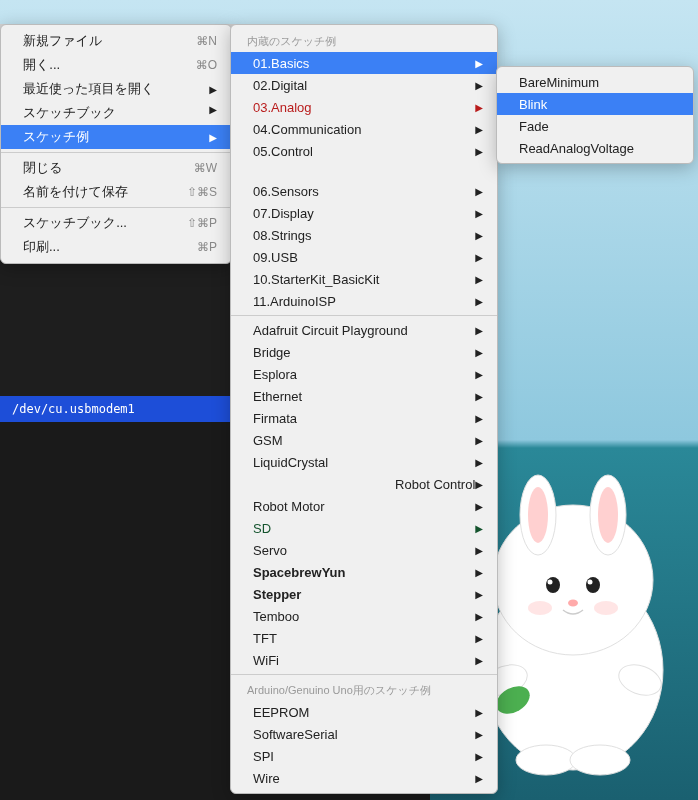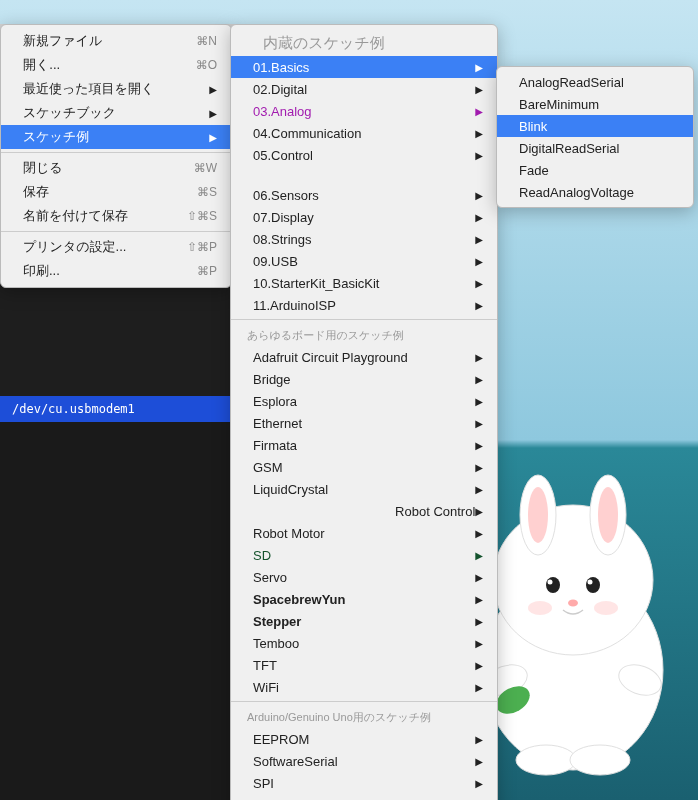--- a/index.html
+++ b/index.html
@@ -84,73 +84,69 @@
   <div style="display:flex;align-items:center;justify-content:space-between;padding:3px 14px 3px 22px;min-height:22px;color:#222;cursor:pointer;gap:19px;">
     <span>開く...</span>
     <span style="color:#888;font-size:12px;">⌘O</span>
   </div>
 
   <div style="display:flex;align-items:center;justify-content:space-between;padding:3px 14px 3px 22px;min-height:22px;color:#222;cursor:pointer;">
     <span>最近使った項目を開く</span>
     <span style="font-size:10px;">▶</span>
   </div>
 
-  <div style="display:flex;align-items:center;justify-content:space-between;padding:3px 14px 3px 22px;min-height:22px;color:#222;cursor:pointer;">
+  <div style="display:flex;justify-content:space-between;padding:3px 14px 3px 22px;min-height:22px;color:#222;cursor:pointer;">
     <span>スケッチブック</span>
     <span style="font-size:10px;">▶</span>
   </div>
 
   <div style="display:flex;align-items:center;justify-content:space-between;padding:3px 14px 3px 22px;min-height:22px;background:#3b80f5;color:white;cursor:pointer;">
     <span>スケッチ例</span>
     <span style="font-size:10px;">▶</span>
   </div>
 
   <div style="height:1px;background:#ccc;margin:3px 0;"></div>
 
   <div style="display:flex;align-items:center;justify-content:space-between;padding:3px 14px 3px 22px;min-height:22px;color:#222;cursor:pointer;">
     <span>閉じる</span>
     <span style="color:#888;font-size:12px;">⌘W</span>
   </div>
 
-  <div style="display:flex;align-items:center;justify-content:space-between;padding:3px 14px 3px 22px;min-height:22px;color:#222;cursor:pointer;">
-    <span>保存</span>
-    <span style="color:#888;font-size:12px;">⌘S</span>
-  </div>
 
   <div style="display:flex;align-items:center;justify-content:space-between;padding:3px 14px 3px 22px;min-height:22px;color:#222;cursor:pointer;">
     <span>名前を付けて保存</span>
     <span style="color:#888;font-size:12px;">⇧⌘S</span>
   </div>
 
   <div style="height:1px;background:#ccc;margin:3px 0;"></div>
 
   <div style="display:flex;align-items:center;justify-content:space-between;padding:3px 14px 3px 22px;min-height:22px;color:#222;cursor:pointer;">
-    <span>プリンタの設定...</span>
+    <span>スケッチブック...</span>
     <span style="color:#888;font-size:12px;">⇧⌘P</span>
   </div>
 
   <div style="display:flex;align-items:center;justify-content:space-between;padding:3px 14px 3px 22px;min-height:22px;color:#222;cursor:pointer;">
     <span>印刷...</span>
     <span style="color:#888;font-size:12px;">⌘P</span>
   </div>
 </div>
 
 <div style="position:absolute;top:24px;left:230px;width:268px;background:#f0f0f0;border:1px solid #bbb;border-radius:6px;box-shadow:0 4px 18px rgba(0,0,0,0.25);padding:4px 0;z-index:200;">
 
-  <div style="padding:5px 32px 3px;color:#999;font-size:15px;">内蔵のスケッチ例</div>
+  <div style="padding:5px 16px 3px;color:#999;font-size:11px;">内蔵のスケッチ例</div>
 
   <div style="display:flex;align-items:center;justify-content:space-between;padding:3px 14px 3px 22px;min-height:22px;background:#3b80f5;color:white;cursor:pointer;">
     <span>01.Basics</span>
     <span style="font-size:10px;">▶</span>
   </div>
   <div style="display:flex;align-items:center;justify-content:space-between;padding:3px 14px 3px 22px;min-height:22px;color:#222;cursor:pointer;">
     <span>02.Digital</span>
     <span style="font-size:10px;">▶</span>
   </div>
-  <div style="display:flex;align-items:center;justify-content:space-between;padding:3px 14px 3px 22px;min-height:22px;color:#a21caf;cursor:pointer;">
+  <div style="display:flex;align-items:center;justify-content:space-between;padding:3px 14px 3px 22px;min-height:22px;color:#b91c1c;cursor:pointer;">
     <span>03.Analog</span>
     <span style="font-size:10px;">▶</span>
   </div>
   <div style="display:flex;align-items:center;justify-content:space-between;padding:3px 14px 3px 22px;min-height:22px;color:#222;cursor:pointer;">
     <span>04.Communication</span>
     <span style="font-size:10px;">▶</span>
   </div>
   <div style="display:flex;align-items:center;justify-content:space-between;padding:3px 14px 3px 22px;min-height:22px;color:#222;cursor:pointer;">
     <span>05.Control</span>
     <span style="font-size:10px;">▶</span>
@@ -175,21 +171,20 @@
     <span>10.StarterKit_BasicKit</span>
     <span style="font-size:10px;">▶</span>
   </div>
   <div style="display:flex;align-items:center;justify-content:space-between;padding:3px 14px 3px 22px;min-height:22px;color:#222;cursor:pointer;">
     <span>11.ArduinoISP</span>
     <span style="font-size:10px;">▶</span>
   </div>
 
   <div style="height:1px;background:#ccc;margin:3px 0;"></div>
 
-  <div style="padding:5px 16px 3px;color:#999;font-size:11px;">あらゆるボード用のスケッチ例</div>
 
   <div style="display:flex;align-items:center;justify-content:space-between;padding:3px 14px 3px 22px;min-height:22px;color:#222;cursor:pointer;">
     <span>Adafruit Circuit Playground</span>
     <span style="font-size:10px;">▶</span>
   </div>
   <div style="display:flex;align-items:center;justify-content:space-between;padding:3px 14px 3px 22px;min-height:22px;color:#222;cursor:pointer;">
     <span>Bridge</span>
     <span style="font-size:10px;">▶</span>
   </div>
   <div style="display:flex;align-items:center;justify-content:space-between;padding:3px 14px 3px 22px;min-height:22px;color:#222;cursor:pointer;">
@@ -267,30 +262,24 @@
   </div>
   <div style="display:flex;align-items:center;justify-content:space-between;padding:3px 14px 3px 22px;min-height:22px;color:#222;cursor:pointer;">
     <span>Wire</span>
     <span style="font-size:10px;">▶</span>
   </div>
 </div>
 
 <div style="position:absolute;top:66px;left:496px;width:198px;background:#f0f0f0;border:1px solid #bbb;border-radius:6px;box-shadow:0 4px 18px rgba(0,0,0,0.25);padding:4px 0;z-index:300;">
 
   <div style="display:flex;align-items:center;padding:3px 14px 3px 22px;min-height:22px;color:#222;cursor:pointer;">
-    <span>AnalogReadSerial</span>
-  </div>
-  <div style="display:flex;align-items:center;padding:3px 14px 3px 22px;min-height:22px;color:#222;cursor:pointer;">
     <span>BareMinimum</span>
   </div>
   <div style="display:flex;align-items:center;padding:3px 14px 3px 22px;min-height:22px;background:#3b80f5;color:white;cursor:pointer;">
     <span>Blink</span>
   </div>
   <div style="display:flex;align-items:center;padding:3px 14px 3px 22px;min-height:22px;color:#222;cursor:pointer;">
-    <span>DigitalReadSerial</span>
-  </div>
-  <div style="display:flex;align-items:center;padding:3px 14px 3px 22px;min-height:22px;color:#222;cursor:pointer;">
     <span>Fade</span>
   </div>
   <div style="display:flex;align-items:center;padding:3px 14px 3px 22px;min-height:22px;color:#222;cursor:pointer;">
     <span>ReadAnalogVoltage</span>
   </div>
 </div>
 
 </body></html>

